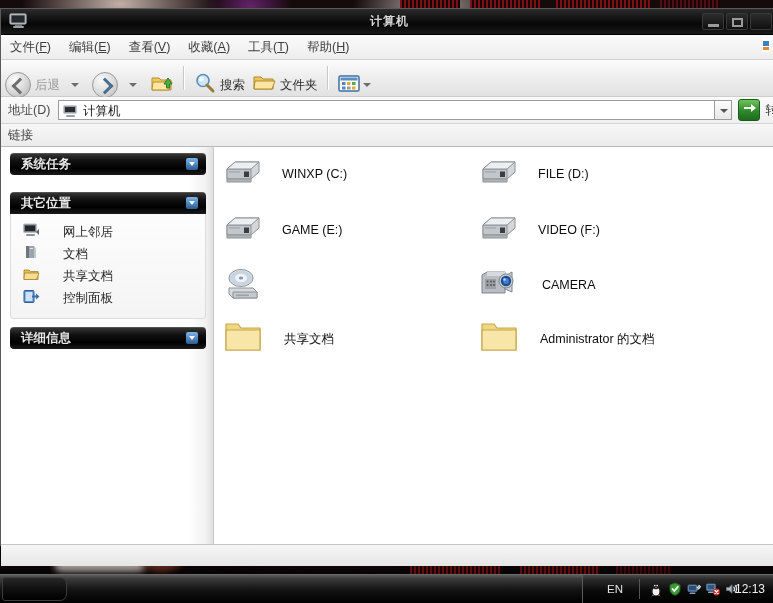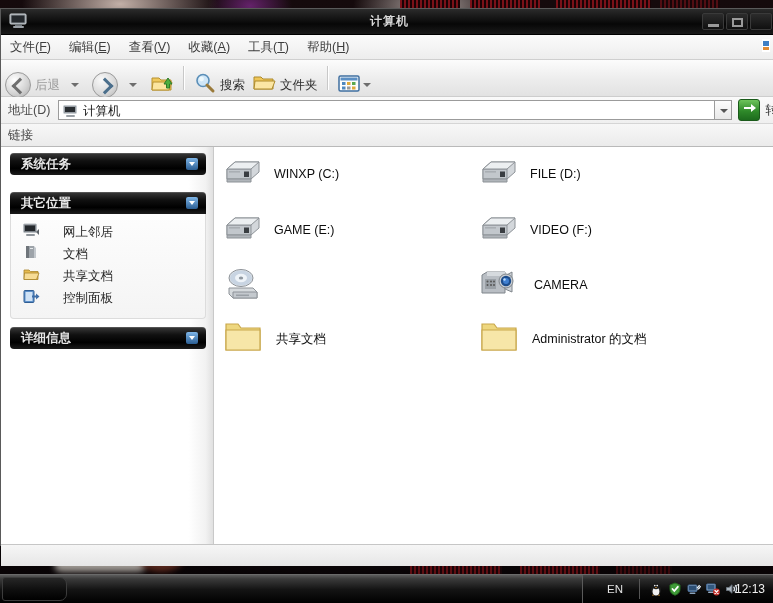--- a/index.html
+++ b/index.html
@@ -239,21 +239,21 @@
   .place-label{
     font-size:12.5px;color:#1f1f1f;margin-left:23px;
   }
 
   
   #content{
     position:absolute;left:213px;top:0;right:0;height:397px;
     background:#fff;overflow:hidden;
   }
   .item{
-    position:absolute;display:flex;align-items:center;cursor:default;
+    position:absolute;display:flex;align-items:center;cursor:default;gap:8px;
   }
   .item-label{
     font-size:12.5px;color:#0d0d0d;margin-left:11px;white-space:nowrap;
   }
 
   
   #statusbar{
     height:21px;background:linear-gradient(180deg,#f6f6f6,#e6e6e6);
     border-top:1px solid #c6c6c6;
   }

